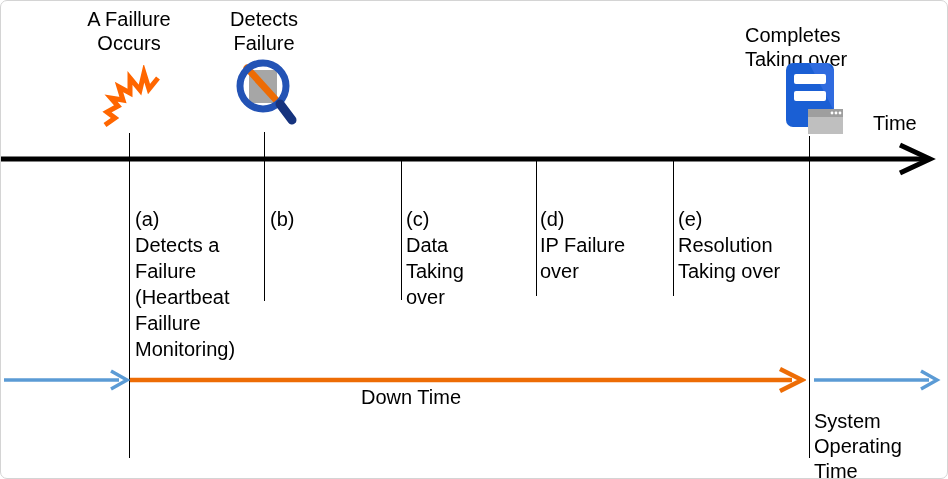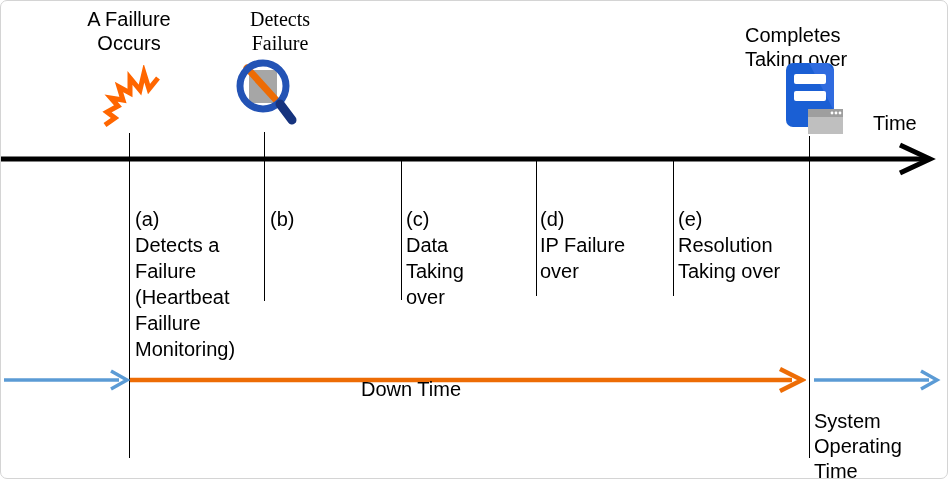--- a/index.html
+++ b/index.html
@@ -22,21 +22,21 @@
   .phase .plabel{display:block;white-space:pre-line;}
   svg{position:absolute;display:block;}
 </style>
 </head>
 <body>
 
 <div class="canvas">
 
   <div class="txt center" style="left:53px;top:6px;width:150px;">A Faillure
 Occurs</div>
-  <div class="txt center" style="left:204px;top:6px;width:150px;font-family:Liberation Serif, serif;">Detects
+  <div class="txt center" style="left:188px;top:6px;width:150px;">Detects
 Failure</div>
   <div class="txt" style="left:744px;top:6px;width:170px;margin-top:16px;">Completes
 Taking over</div>
 
   <svg style="left:96px;top:64px;" width="68" height="66" viewBox="0 0 68 66">
     <polyline points="8,60 18,53 10,47 21,41 14,33 26,35 22,22 33,28 33,13 43,25 47,8 52,24 61,13" fill="none" style="stroke:var(--explosion-orange);" stroke-width="5" stroke-linejoin="miter"></polyline>
   </svg>
 
   <svg style="left:230px;top:55px;" width="70" height="74" viewBox="0 0 70 74">
     <rect x="18" y="14" width="28" height="33" rx="3" style="fill:var(--magnifier-gray);"></rect>
@@ -107,18 +107,18 @@
   <svg style="left:129px;top:366px;" width="676" height="26" viewBox="0 0 676 26">
     <line x1="0" y1="13" x2="662" y2="13" style="stroke:var(--accent-orange);" stroke-width="4.5"></line>
     <polyline points="650,2 672,13 650,24" fill="none" style="stroke:var(--accent-orange);" stroke-width="4.5"></polyline>
   </svg>
 
   <svg style="left:812px;top:367px;" width="130" height="24" viewBox="0 0 130 24">
     <line x1="1" y1="12" x2="116" y2="12" style="stroke:var(--accent-blue);" stroke-width="3.5"></line>
     <polyline points="108,3 124,12 108,21" fill="none" style="stroke:var(--accent-blue);" stroke-width="3.5"></polyline>
   </svg>
 
-  <div class="txt center" style="left:325px;top:376px;width:170px;">Down Time</div>
+  <div class="txt center" style="left:325px;top:384px;width:170px;">Down Time</div>
   <div class="txt" style="left:813px;top:408px;width:130px;line-height:25px;">System
 Operating
 Time</div>
 
 </div>
 
 </body></html>

